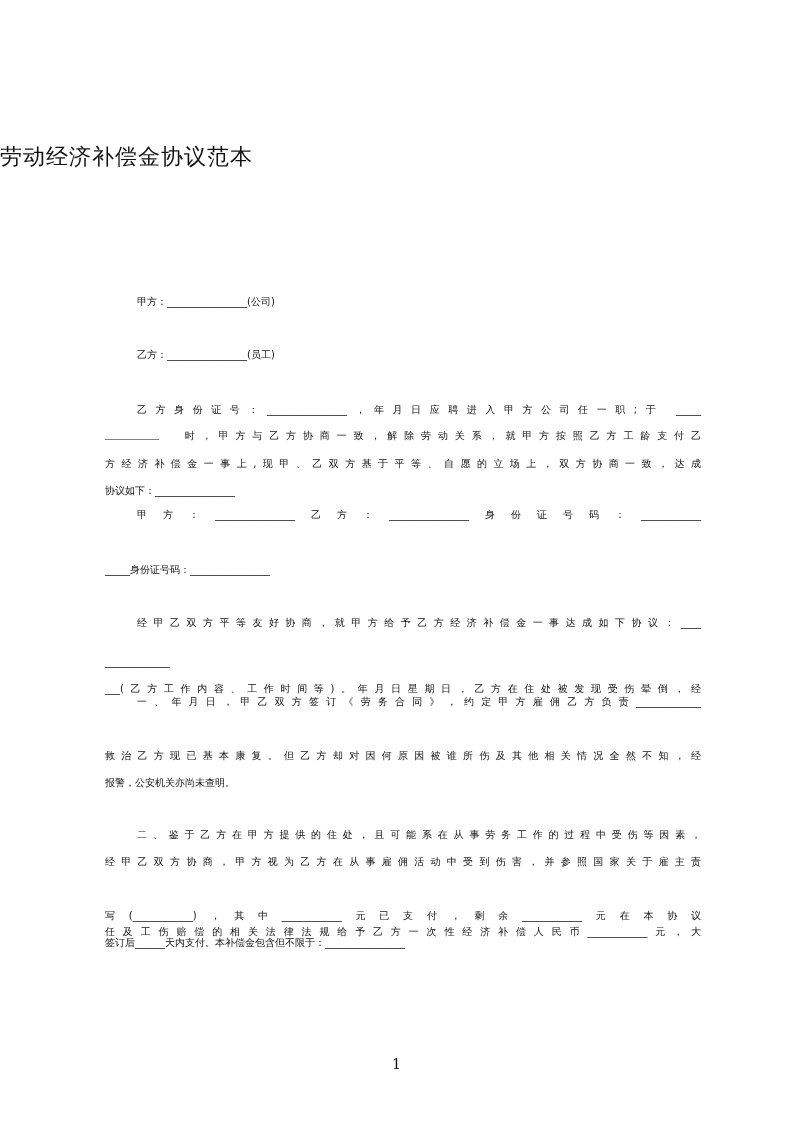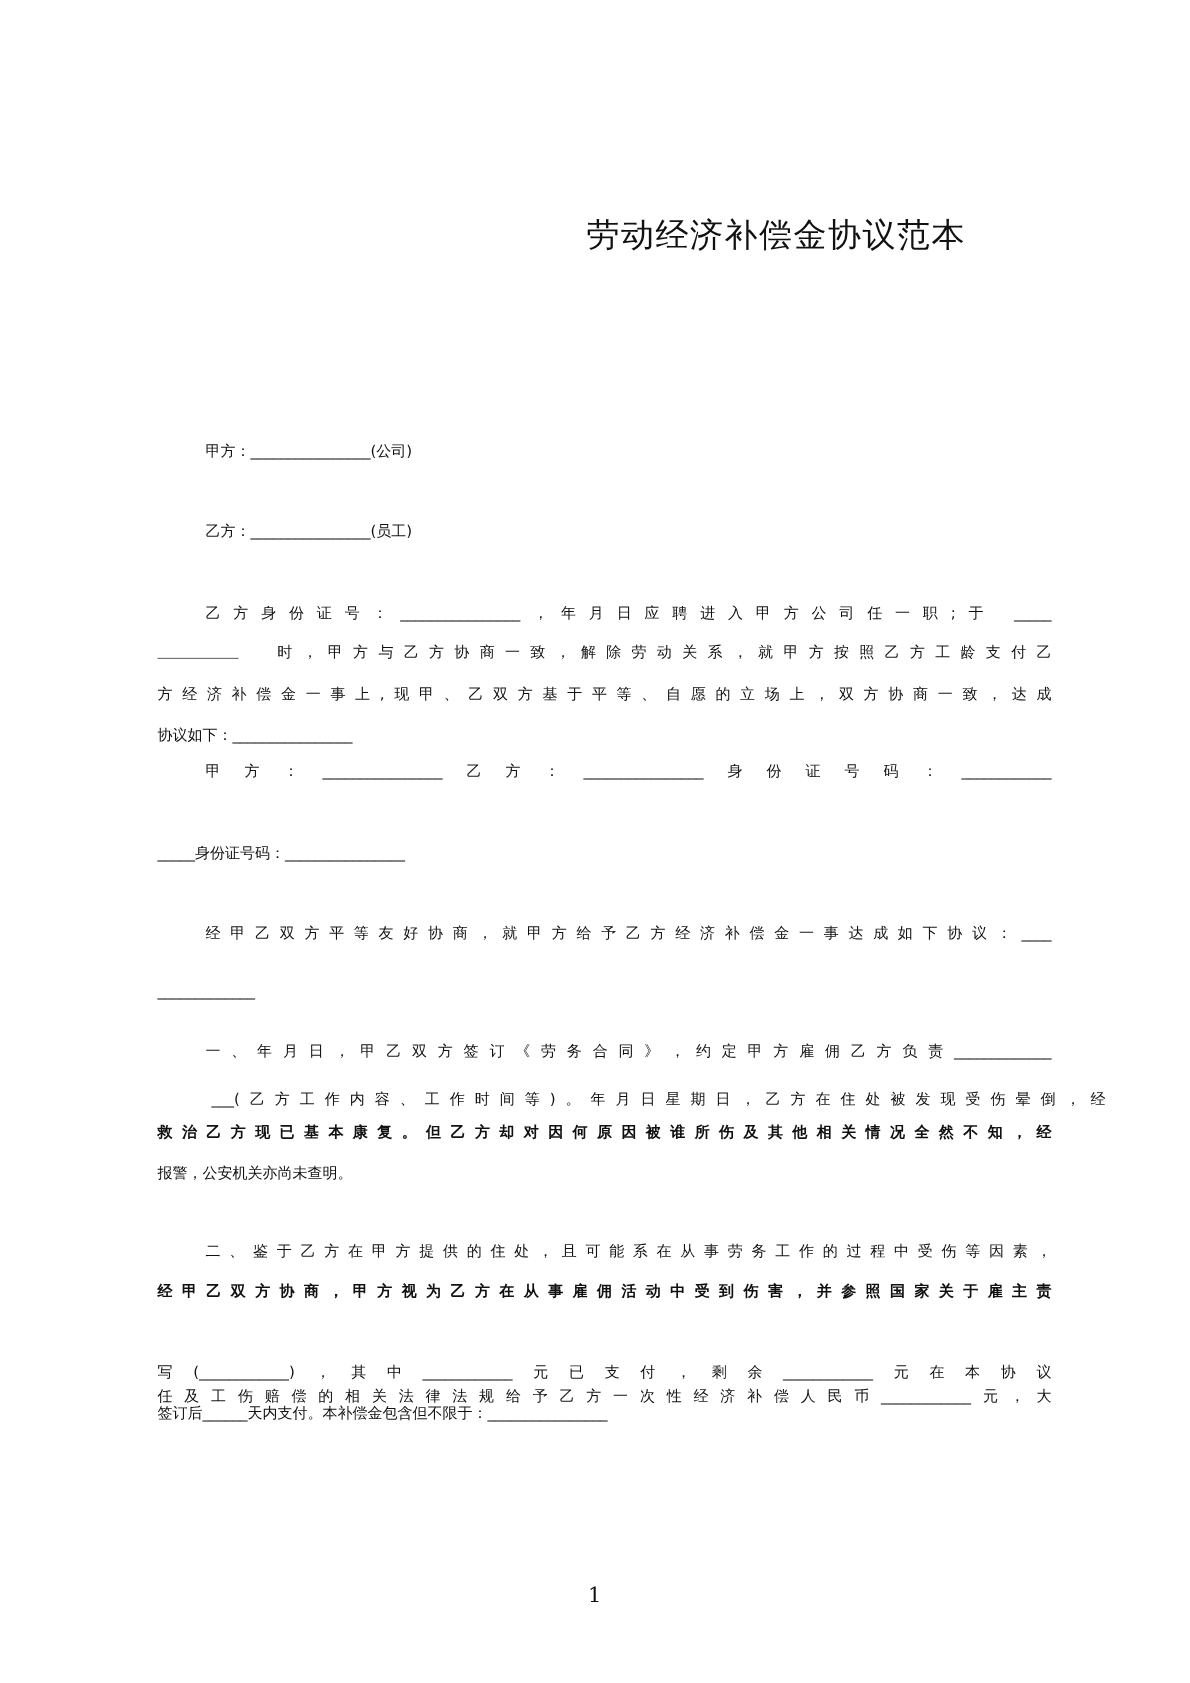--- a/index.html
+++ b/index.html
@@ -1,18 +1,18 @@
 <!DOCTYPE html>
 <html><head>
   <meta charset="utf-8">
   <style>
     html, body { margin: 0; padding: 0; background: #ffffff; }
     body { width: 793px; height: 1122px; position: relative; overflow: hidden;
            font-family: "DejaVu Sans", sans-serif; color: #111111; }
-    .title { position: absolute; top: 142px; left: 16px; width: 628px; text-align: right;
+    .title { position: absolute; top: 142px; left: 0; width: 628px; text-align: left;
              font-size: 22px; letter-spacing: 1px; }
     .line { position: absolute; left: 105px; font-size: 10px; white-space: pre; line-height: 20px; }
     .just { width: 596px; text-align: justify; text-align-last: justify; }
     .pageno { position: absolute; top: 1056px; left: 0; width: 793px; text-align: center;
               font-family: "DejaVu Serif", serif; font-size: 14px; }
   </style>
 </head>
 <body>
 
 <div>
@@ -33,27 +33,27 @@
     <div class="line" style="top:560px;">_____身份证号码：________________</div>
   </div>
 
   <div>
     <div class="line" style="top:613px;left:137px;width:564px;text-align:justify;text-align-last:justify;">经甲乙双方平等友好协商，就甲方给予乙方经济补偿金一事达成如下协议：____</div>
     <div class="line" style="top:652px;">_____________</div>
   </div>
 
   <div>
     <div class="line" style="top:692px;left:137px;width:564px;text-align:justify;text-align-last:justify;">一、年月日，甲乙双方签订《劳务合同》，约定甲方雇佣乙方负责_____________</div>
-    <div class="line just" style="top:724px;margin-left:36px;">___(乙方工作内容、工作时间等)。年月日星期日，乙方在住处被发现受伤晕倒，经</div>
-    <div class="line just" style="top:746px;font-weight:bold;">救治乙方现已基本康复。但乙方却对因何原因被谁所伤及其他相关情况全然不知，经</div>
+    <div class="line just" style="top:679px;">___(乙方工作内容、工作时间等)。年月日星期日，乙方在住处被发现受伤晕倒，经</div>
+    <div class="line just" style="top:746px;">救治乙方现已基本康复。但乙方却对因何原因被谁所伤及其他相关情况全然不知，经</div>
     <div class="line" style="top:773px;">报警，公安机关亦尚未查明。</div>
   </div>
 
   <div>
     <div class="line" style="top:825px;left:137px;width:564px;text-align:justify;text-align-last:justify;">二、鉴于乙方在甲方提供的住处，且可能系在从事劳务工作的过程中受伤等因素，</div>
-    <div class="line just" style="top:852px;font-weight:bold;">经甲乙双方协商，甲方视为乙方在从事雇佣活动中受到伤害，并参照国家关于雇主责</div>
+    <div class="line just" style="top:852px;">经甲乙双方协商，甲方视为乙方在从事雇佣活动中受到伤害，并参照国家关于雇主责</div>
     <div class="line just" style="top:879px;margin-top:43px;">任及工伤赔偿的相关法律法规给予乙方一次性经济补偿人民币____________元，大</div>
     <div class="line just" style="top:906px;">写(____________)，其中____________元已支付，剩余____________元在本协议</div>
     <div class="line" style="top:933px;">签订后______天内支付。本补偿金包含但不限于：________________</div>
   </div>
 
   <div class="pageno">1</div>
 </div>
 
 </body></html>

